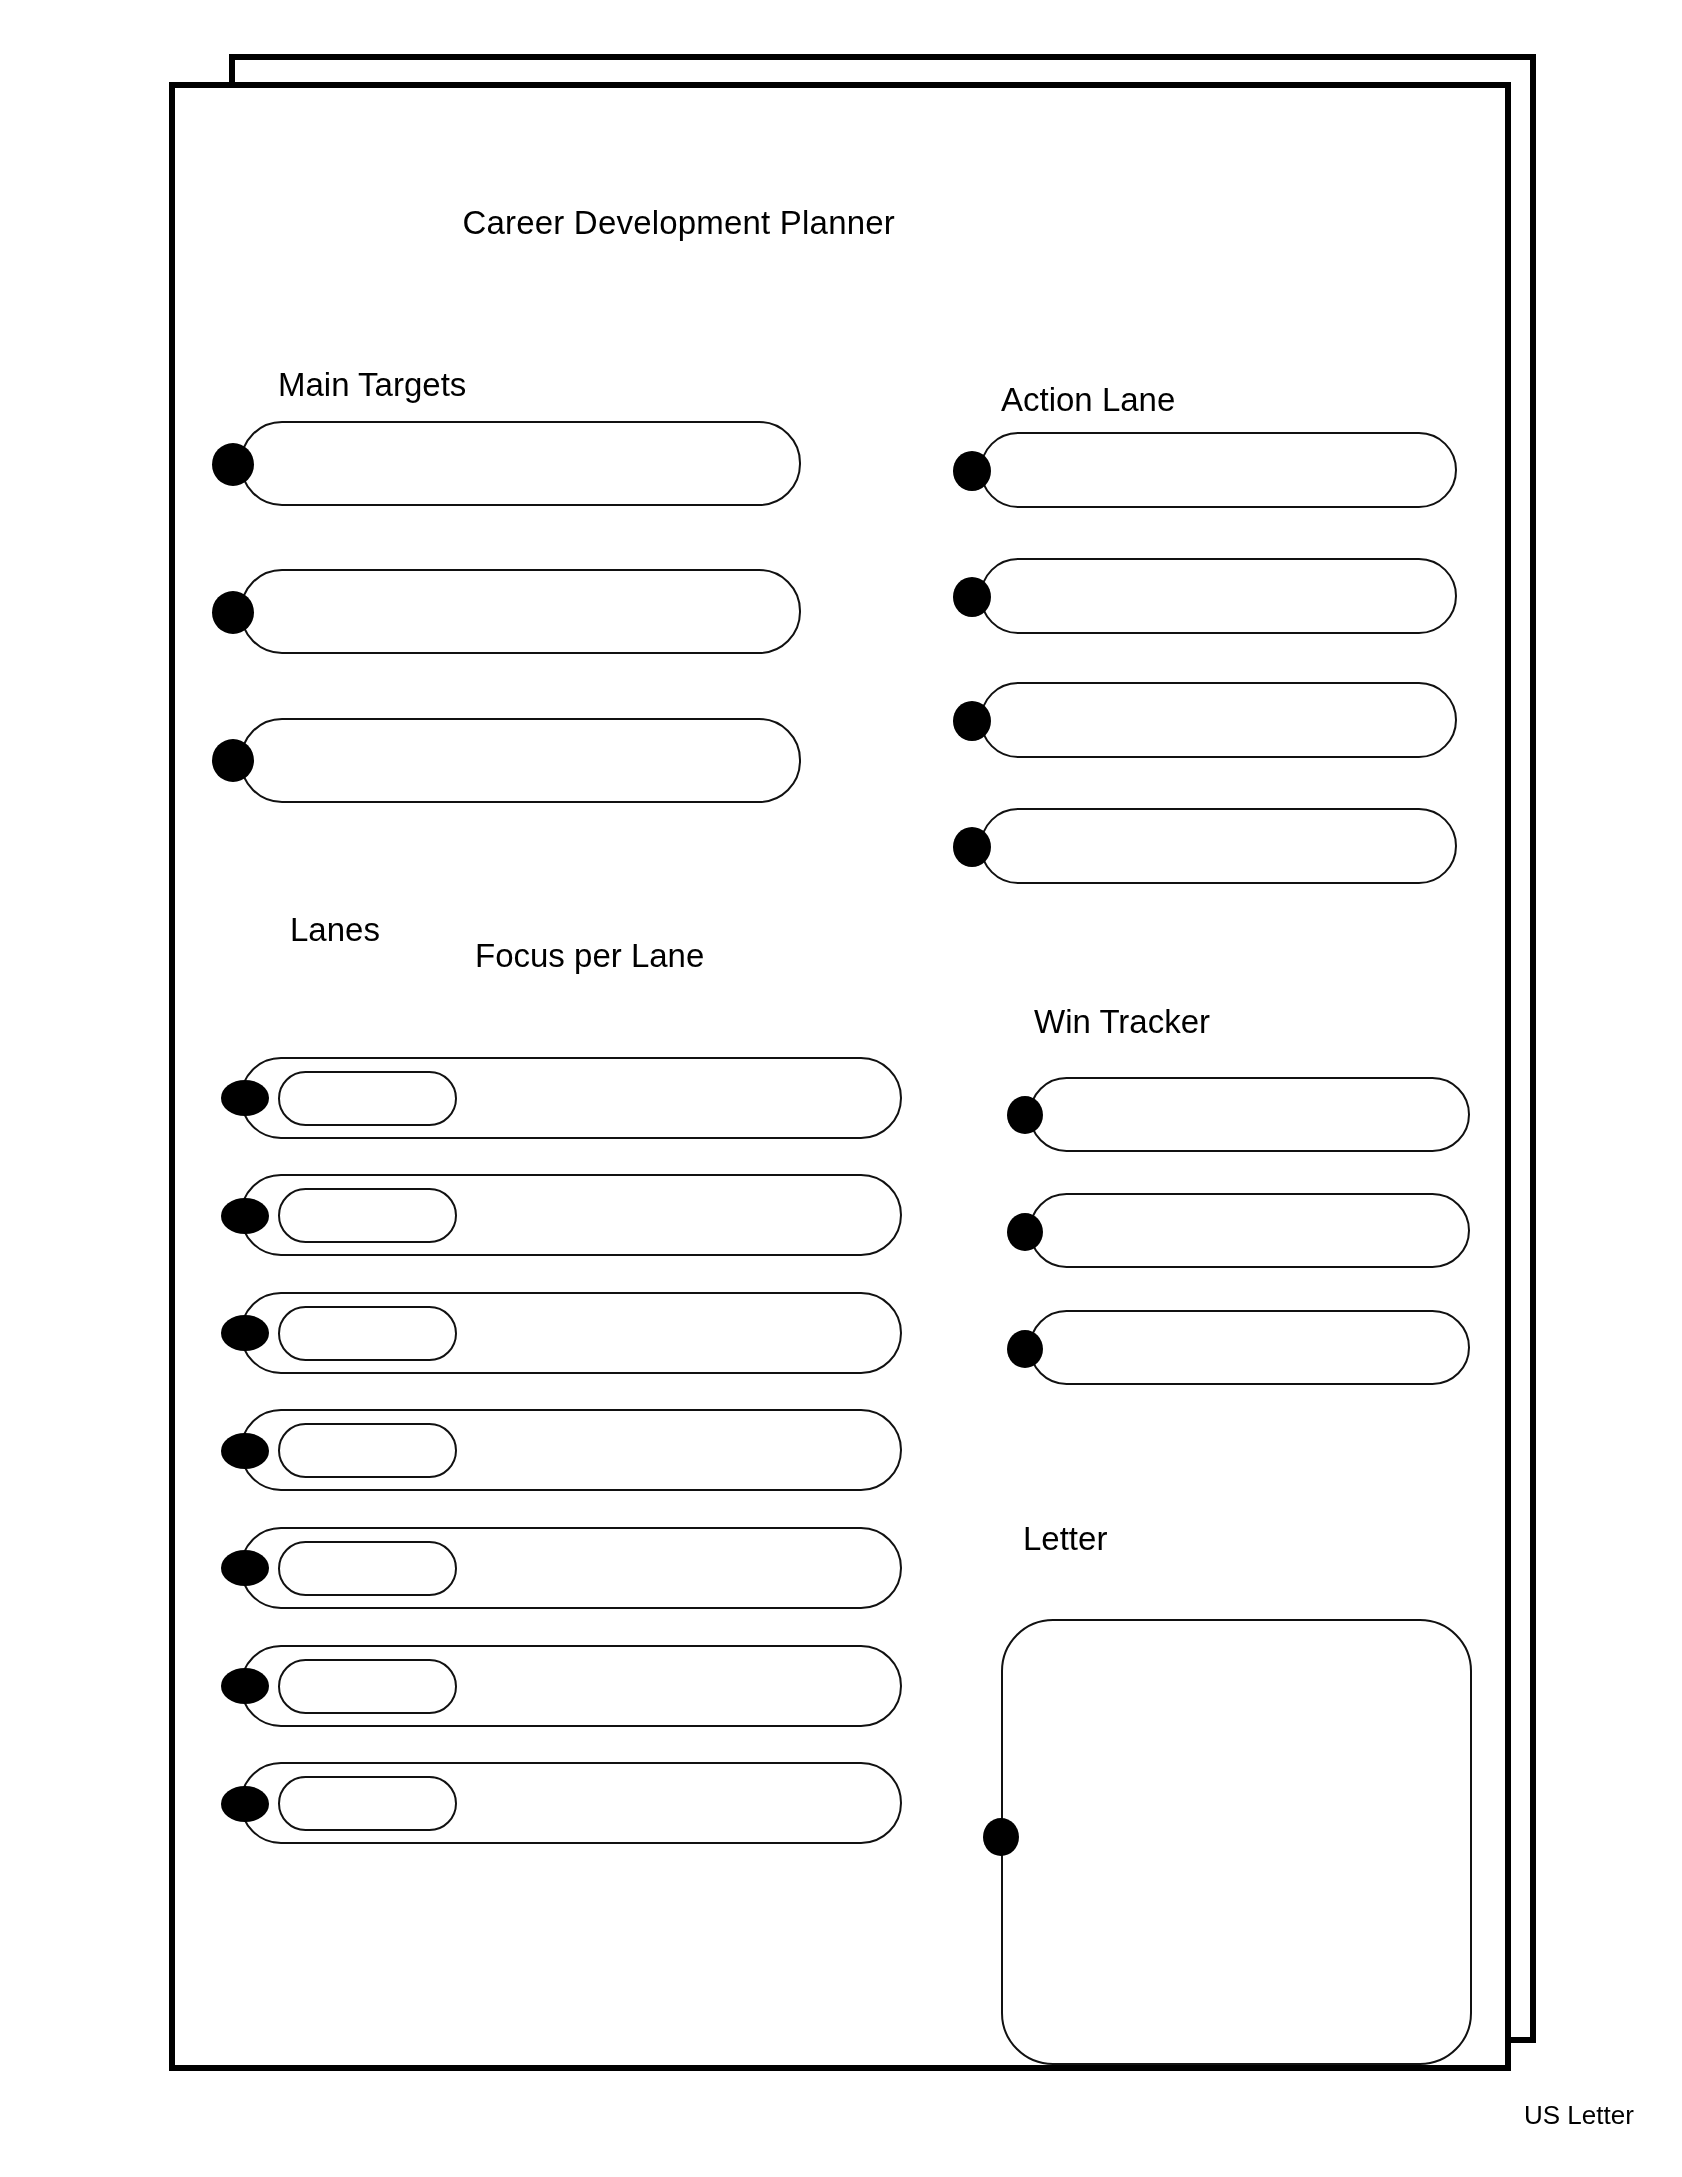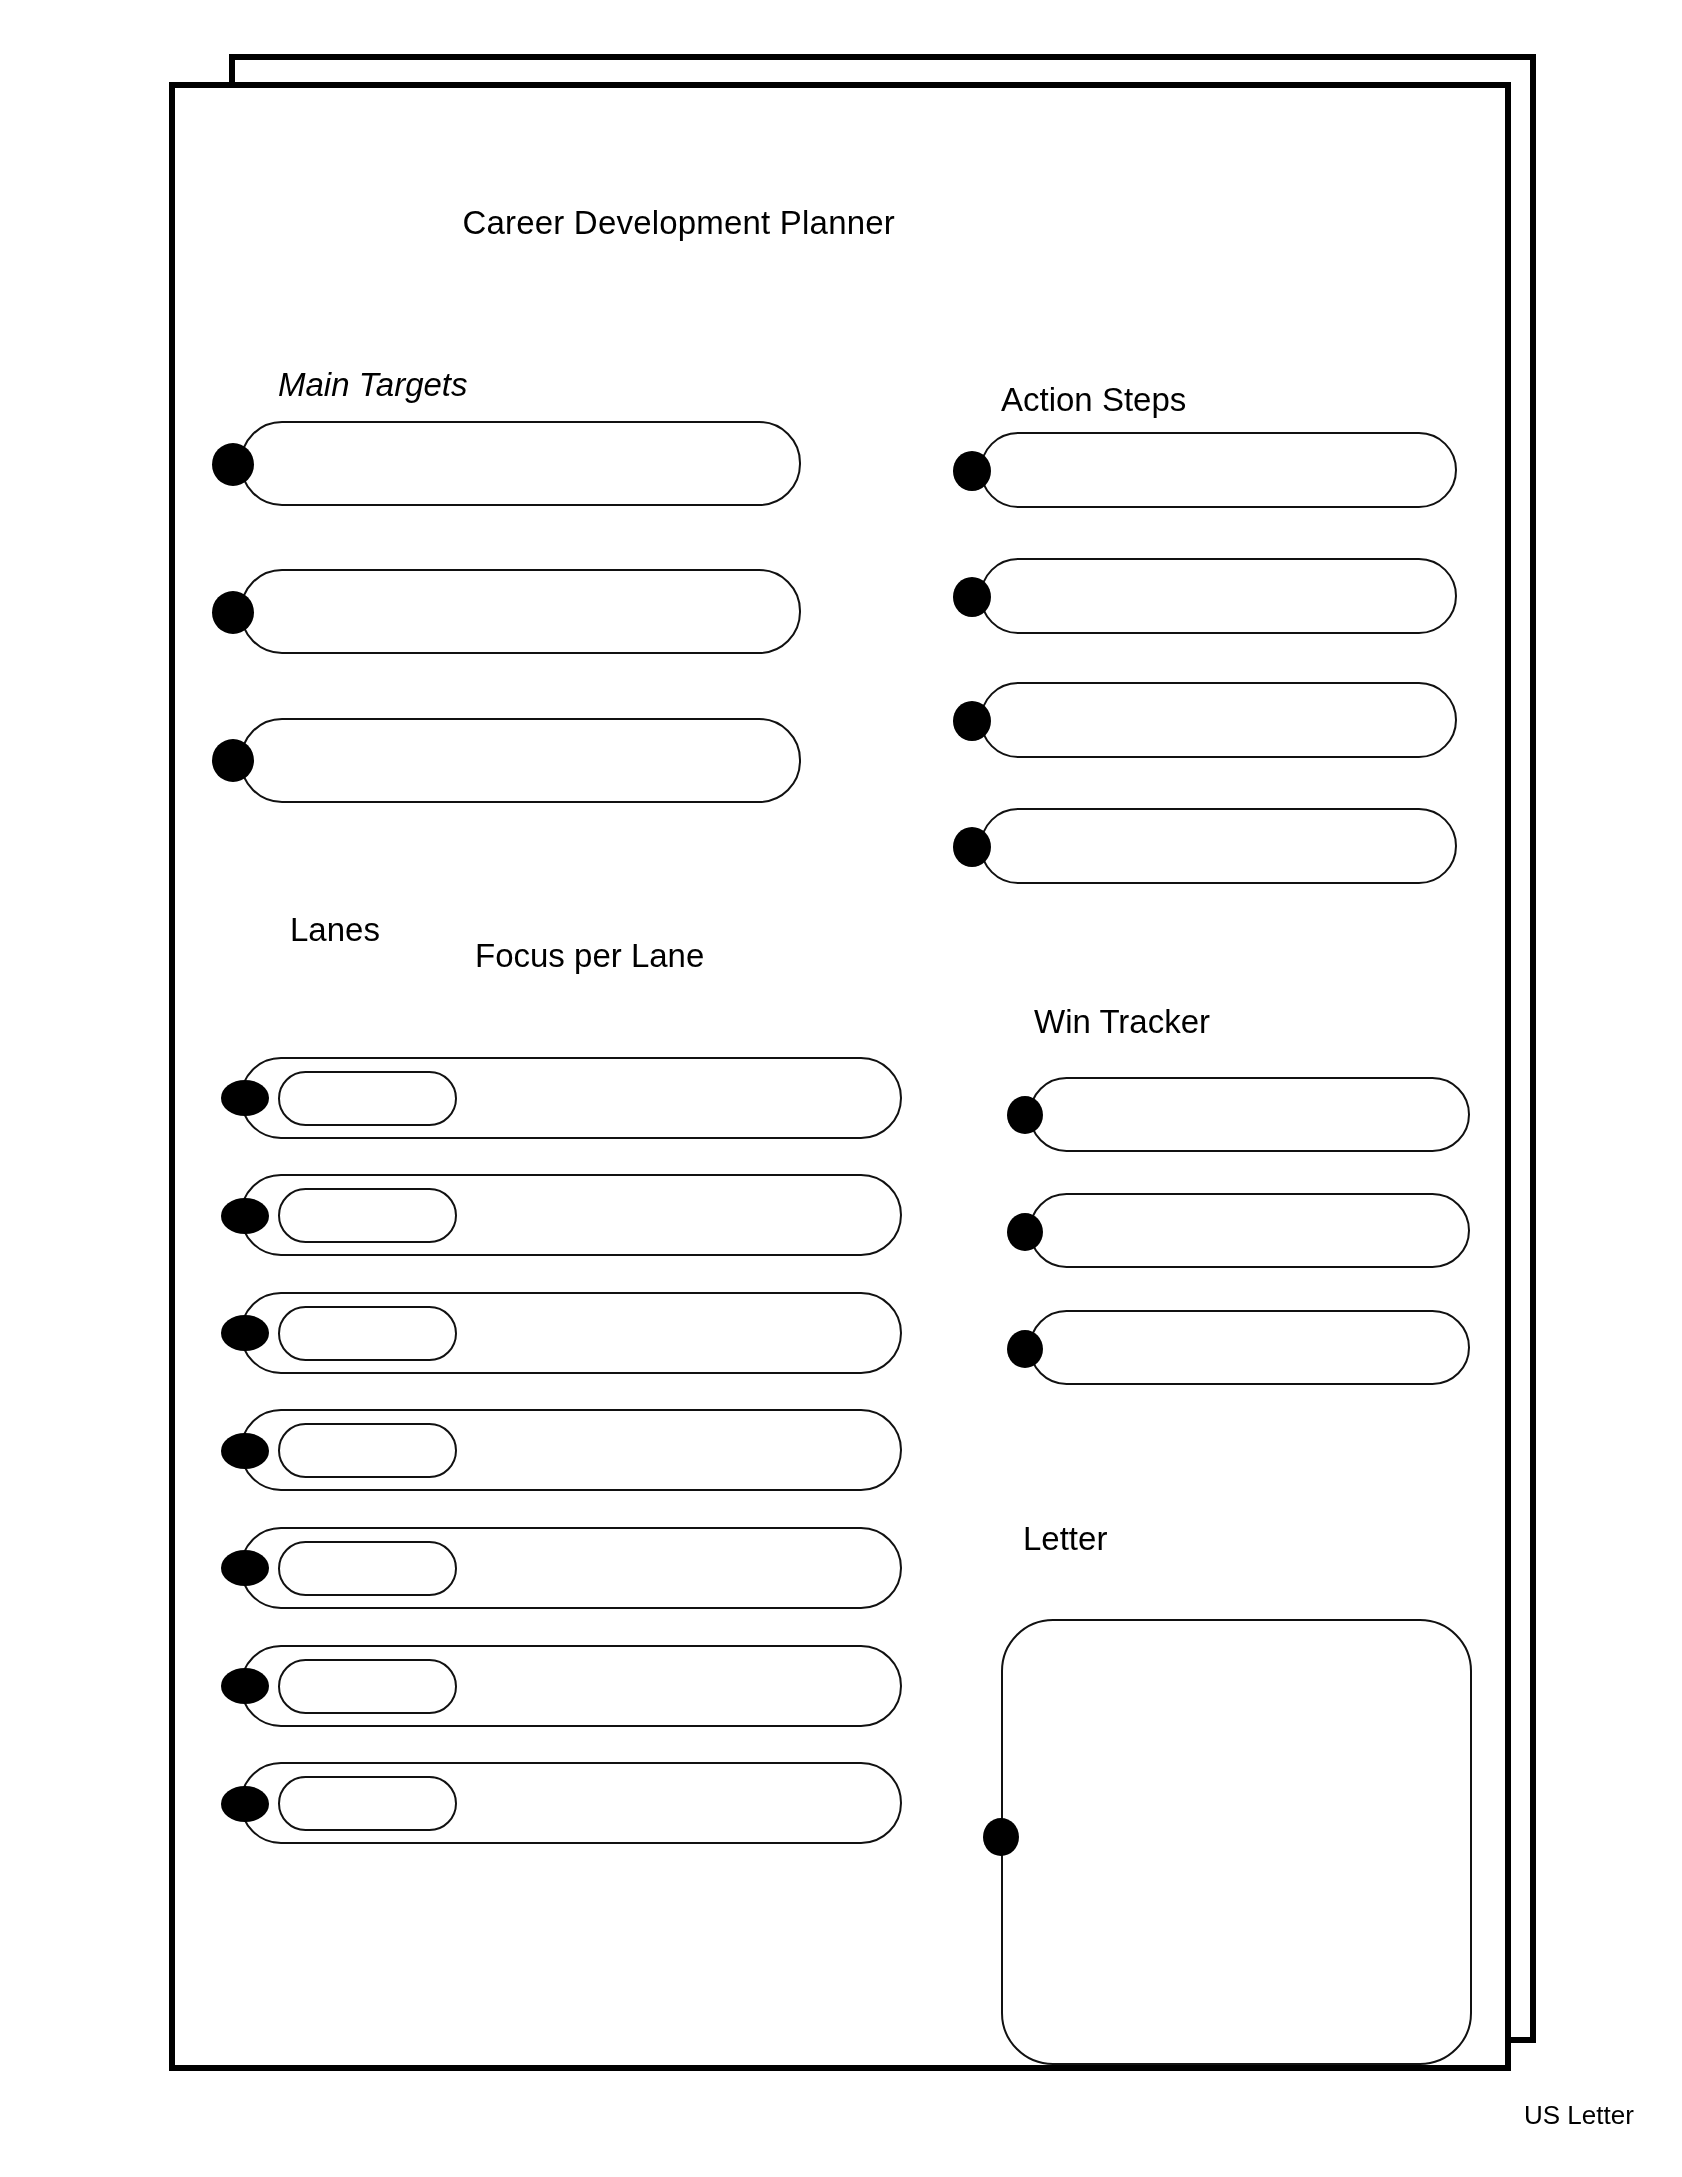--- a/index.html
+++ b/index.html
@@ -111,32 +111,32 @@
 
   <div class="sheet sheet-back"></div>
   <div class="sheet sheet-front"></div>
 
   <div id="content">
 
     <div class="doc-title">
       <span>Career Development Planner</span>
     </div>
 
-    <div class="section-label" style="left:278px; top:368px;font-style:italic;">Main Targets</div>
+    <div class="section-label" style="left:278px; top:368px;">Main Targets</div>
 
     <div class="pill" style="left:240px; top:421px; width:561px; height:85px; border-radius:42px;"></div>
     <div class="bullet" style="left:212px; top:443px; width:42px; height:43px;"></div>
 
     <div class="pill" style="left:240px; top:569px; width:561px; height:85px; border-radius:42px;"></div>
     <div class="bullet" style="left:212px; top:591px; width:42px; height:43px;"></div>
 
     <div class="pill" style="left:240px; top:718px; width:561px; height:85px; border-radius:42px;"></div>
     <div class="bullet" style="left:212px; top:739px; width:42px; height:43px;"></div>
 
-    <div class="section-label" style="left:1001px; top:383px;">Action Steps</div>
+    <div class="section-label" style="left:1001px; top:383px;">Action Lane</div>
 
     <div class="pill" style="left:980px; top:432px; width:477px; height:76px; border-radius:38px;"></div>
     <div class="bullet" style="left:953px; top:451px; width:38px; height:40px;"></div>
 
     <div class="pill" style="left:980px; top:558px; width:477px; height:76px; border-radius:38px;"></div>
     <div class="bullet" style="left:953px; top:577px; width:38px; height:40px;"></div>
 
     <div class="pill" style="left:980px; top:682px; width:477px; height:76px; border-radius:38px;"></div>
     <div class="bullet" style="left:953px; top:701px; width:38px; height:40px;"></div>
 

